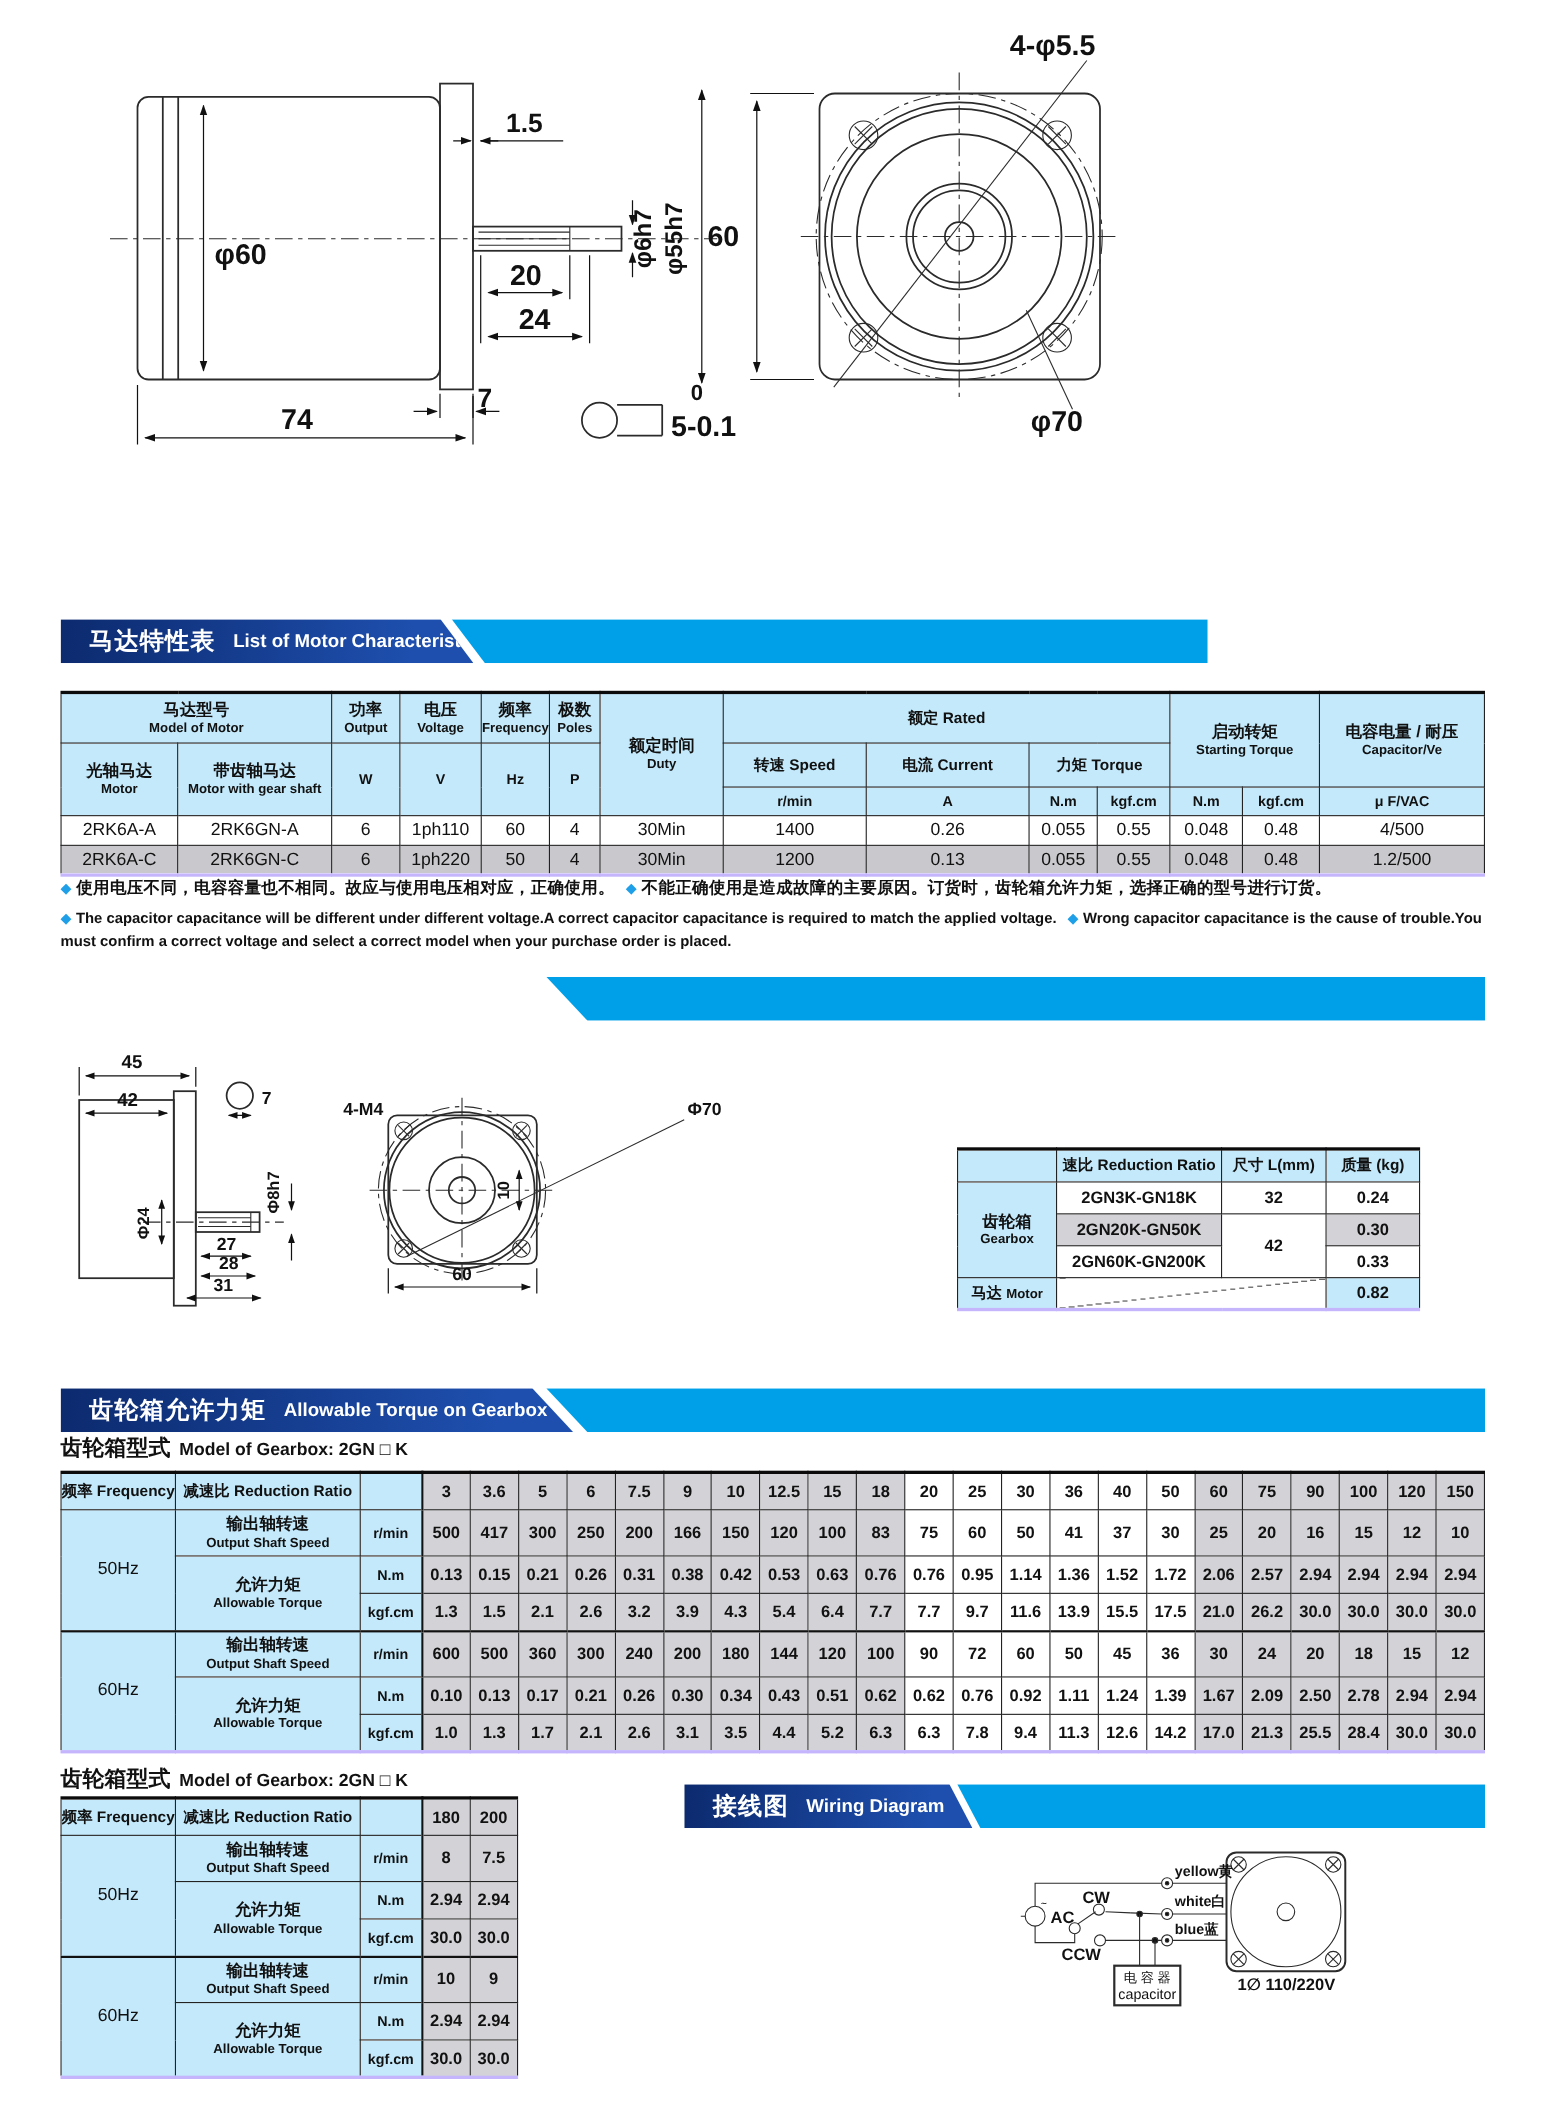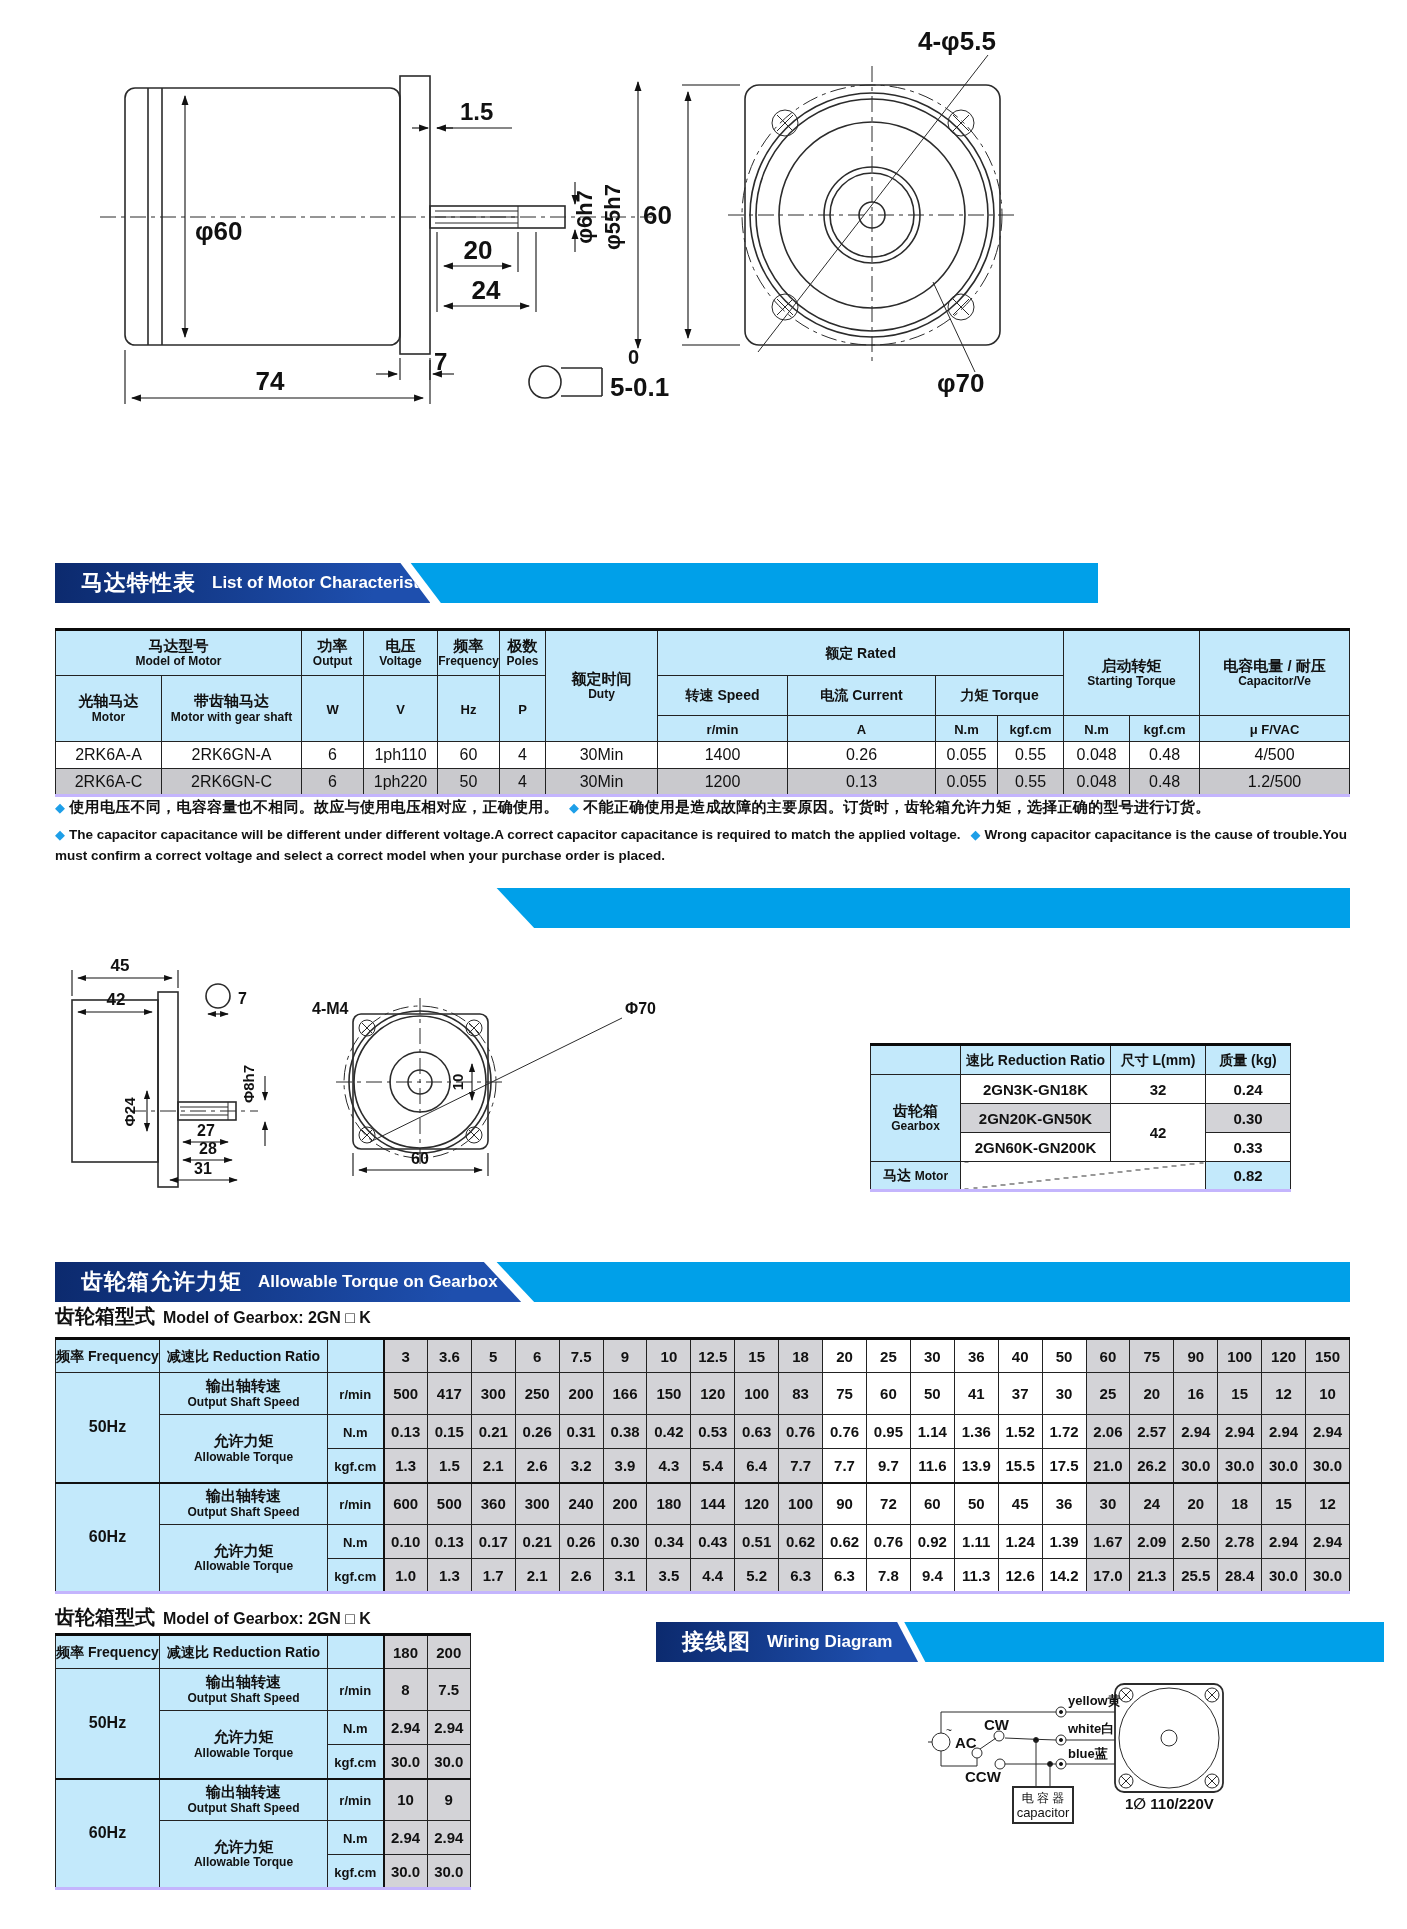--- a/index.html
+++ b/index.html
@@ -43,21 +43,21 @@
   .gb-table{position:absolute;left:870px;top:1043px;width:420px;}
   .gb-table td{font-size:15px;font-weight:600;}
   .diag{background-image:linear-gradient(to bottom right,transparent 49.6%,#333 49.6%,#333 50.6%,transparent 50.6%);}
 
   .tq{font-size:15px;padding-left:22px;}
   .tq td{font-size:15px;font-weight:600;}
   .tq td.first-data{border-left:2px solid #111;}
   .tq tr.block-start td,.tq tr.block-start th{border-top:2px solid #111;}
   .torque-table{position:absolute;left:55px;top:1337px;width:1295px;}
   .ext-table{position:absolute;left:55px;top:1633px;width:416px;}
-  .freq-cell{font-size:16px;font-weight:bold;}
+  .freq-cell{font-size:16px;font-weight:normal;}
 
   
   .notes{position:absolute;left:55px;top:798px;width:1300px;}
   .notes p{margin:0 0 8px 0;}
   .note-zh{font-size:15px;font-weight:600;letter-spacing:0.3px;}
   .note-en{font-size:13.5px;font-weight:600;line-height:1.55;}
   .dia{color:#1e9fe8;font-size:13px;padding:0 4px 0 0;}
   .dia2{color:#1e9fe8;font-size:13px;padding:0 4px 0 10px;}
 
   
@@ -687,21 +687,21 @@
           <td class="c-gray">2.94</td>
         </tr>
     <tr class="h34">
       <th class="lb"><span class="unit">kgf.cm</span></th>
     <td class="c-gray first-data">30.0</td>
           <td class="c-gray">30.0</td>
         </tr>
   </tbody>
     </table>
 
-  <div class="banner" style="left:656px;top:1622px;width:728px;">
+  <div class="banner" style="left:622px;top:1622px;width:728px;">
     <div class="cyan"></div>
     <div class="dark">
       <span class="zh">接线图</span>
       <span class="en">Wiring Diagram</span>
     </div>
   </div>
 
   <svg class="abs" style="left:750px;top:1674px;" width="560" height="240" viewBox="0 0 560 240">
     <g class="thin" stroke-width="1.4">
 

